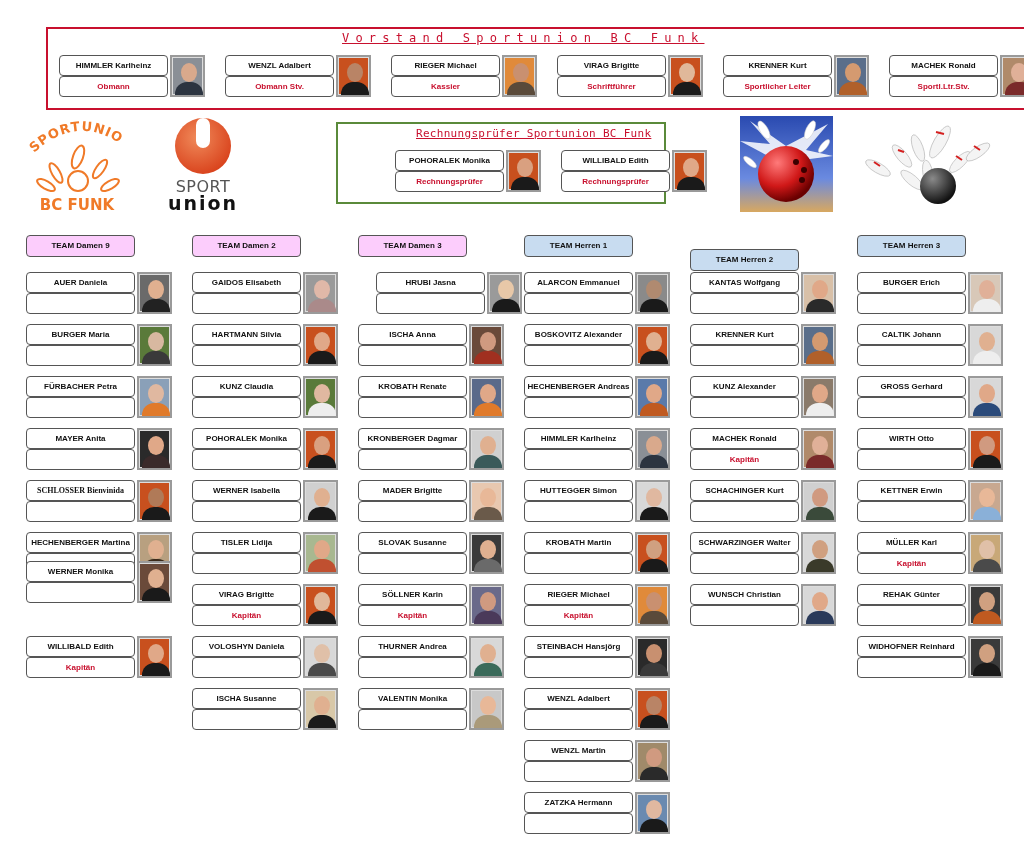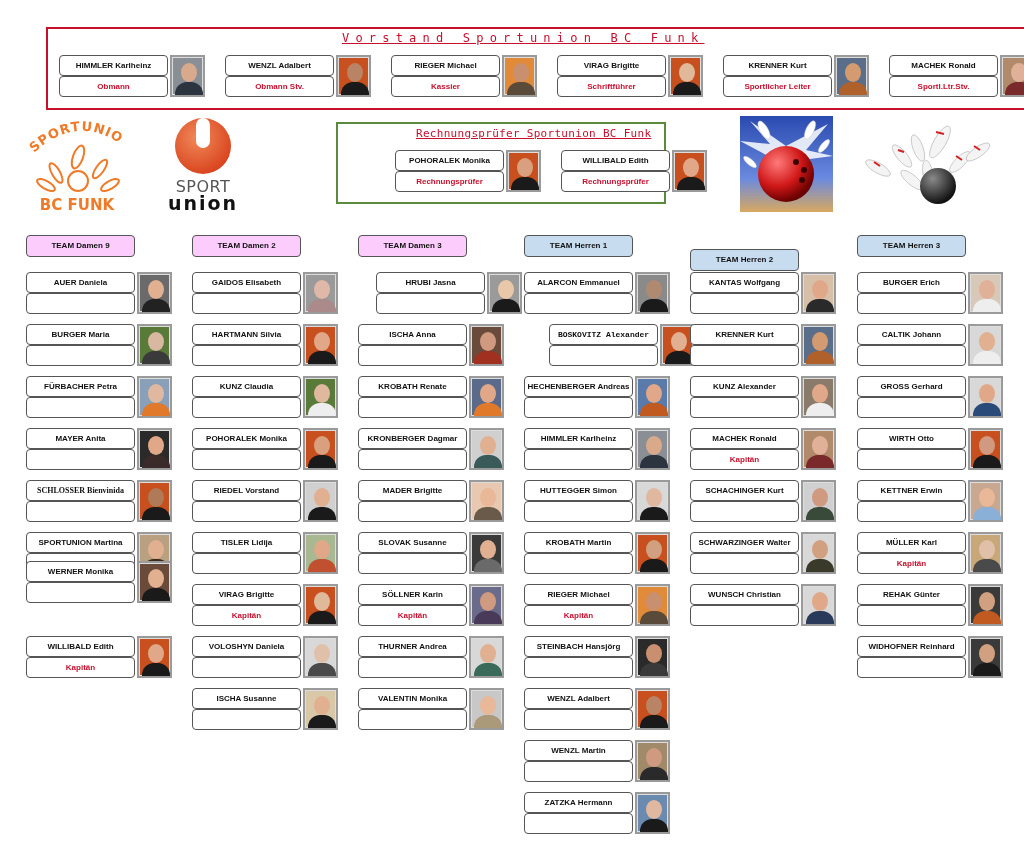--- a/index.html
+++ b/index.html
@@ -251,21 +251,21 @@
       </div>
       <div class="card" style="left: 26px; top: 480px; font-family: Liberation Serif, serif;">
         <div class="name-box">SCHLOSSER Bienvinida</div>
         <div class="role-box"></div>
         <div class="photo" style="background:#c8501e">
           <div class="body" style="background:#1a1a1a"></div>
           <div class="head" style="background:#b07a58"></div>
         </div>
       </div>
       <div class="card" style="left: 26px; top: 532px;">
-        <div class="name-box">SPORTUNION Martina</div>
+        <div class="name-box">HECHENBERGER Martina</div>
         <div class="role-box"></div>
         <div class="photo" style="background:#b8a080">
           <div class="body" style="background:#3a2a1a"></div>
           <div class="head" style="background:#e0b090"></div>
         </div>
       </div>
       <div class="card" style="left: 26px; top: 561px;">
         <div class="name-box">WERNER Monika</div>
         <div class="role-box"></div>
         <div class="photo" style="background:#6a4a3a">
@@ -310,21 +310,21 @@
       </div>
       <div class="card" style="left: 192px; top: 428px;">
         <div class="name-box">POHORALEK Monika</div>
         <div class="role-box"></div>
         <div class="photo" style="background:#c8501e">
           <div class="body" style="background:#1a1a1a"></div>
           <div class="head" style="background:#d9a080"></div>
         </div>
       </div>
       <div class="card" style="left: 192px; top: 480px;">
-        <div class="name-box">RIEDEL Vorstand</div>
+        <div class="name-box">WERNER Isabella</div>
         <div class="role-box"></div>
         <div class="photo" style="background:#d0d0d0">
           <div class="body" style="background:#1a1a1a"></div>
           <div class="head" style="background:#e0b090"></div>
         </div>
       </div>
       <div class="card" style="left: 192px; top: 532px;">
         <div class="name-box">TISLER Lidija</div>
         <div class="role-box"></div>
         <div class="photo" style="background:#a8b890">
@@ -435,21 +435,21 @@
     <div>
       <div class="team-header" style="left: 524px; top: 235px; background: rgb(200, 220, 240);">TEAM Herren 1</div>
       <div class="card" style="left: 524px; top: 272px;">
         <div class="name-box">ALARCON Emmanuel</div>
         <div class="role-box"></div>
         <div class="photo" style="background:#8a8a8a">
           <div class="body" style="background:#1a1a1a"></div>
           <div class="head" style="background:#b08a70"></div>
         </div>
       </div>
-      <div class="card" style="left: 549px; top: 324px; font-family: Liberation Mono, monospace;">
+      <div class="card" style="left: 524px; top: 324px;">
         <div class="name-box">BOSKOVITZ Alexander</div>
         <div class="role-box"></div>
         <div class="photo" style="background:#c8501e">
           <div class="body" style="background:#1a1a1a"></div>
           <div class="head" style="background:#e0b090"></div>
         </div>
       </div>
       <div class="card" style="left: 524px; top: 376px;">
         <div class="name-box">HECHENBERGER Andreas</div>
         <div class="role-box"></div>

